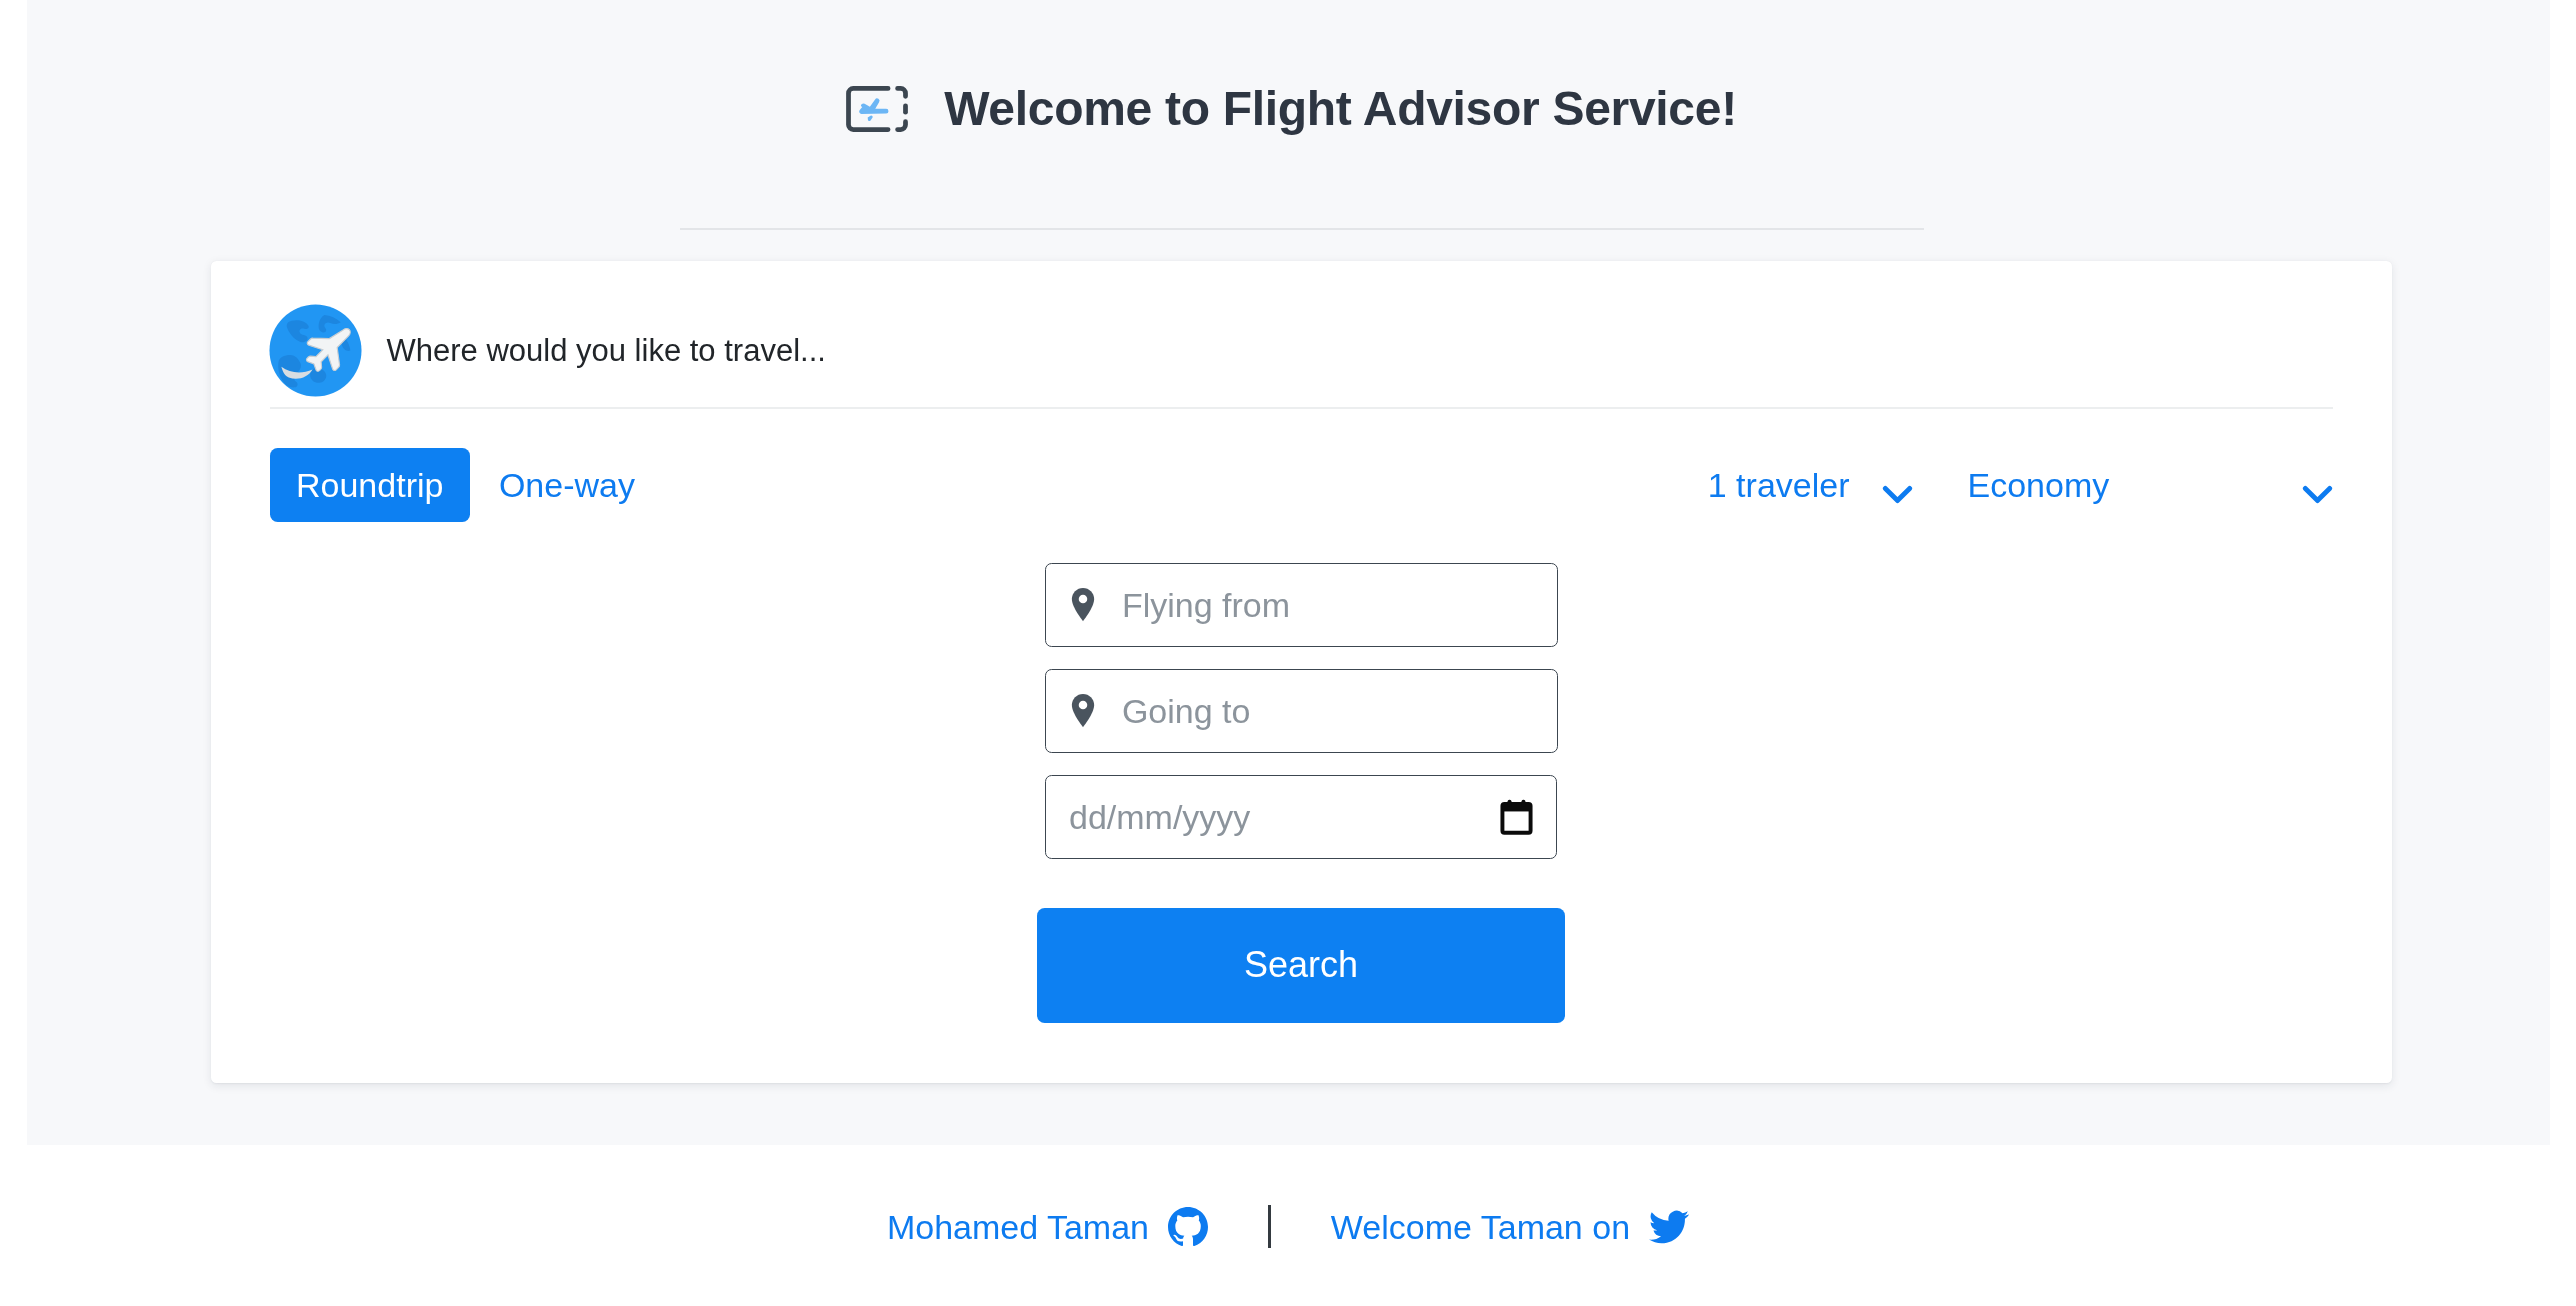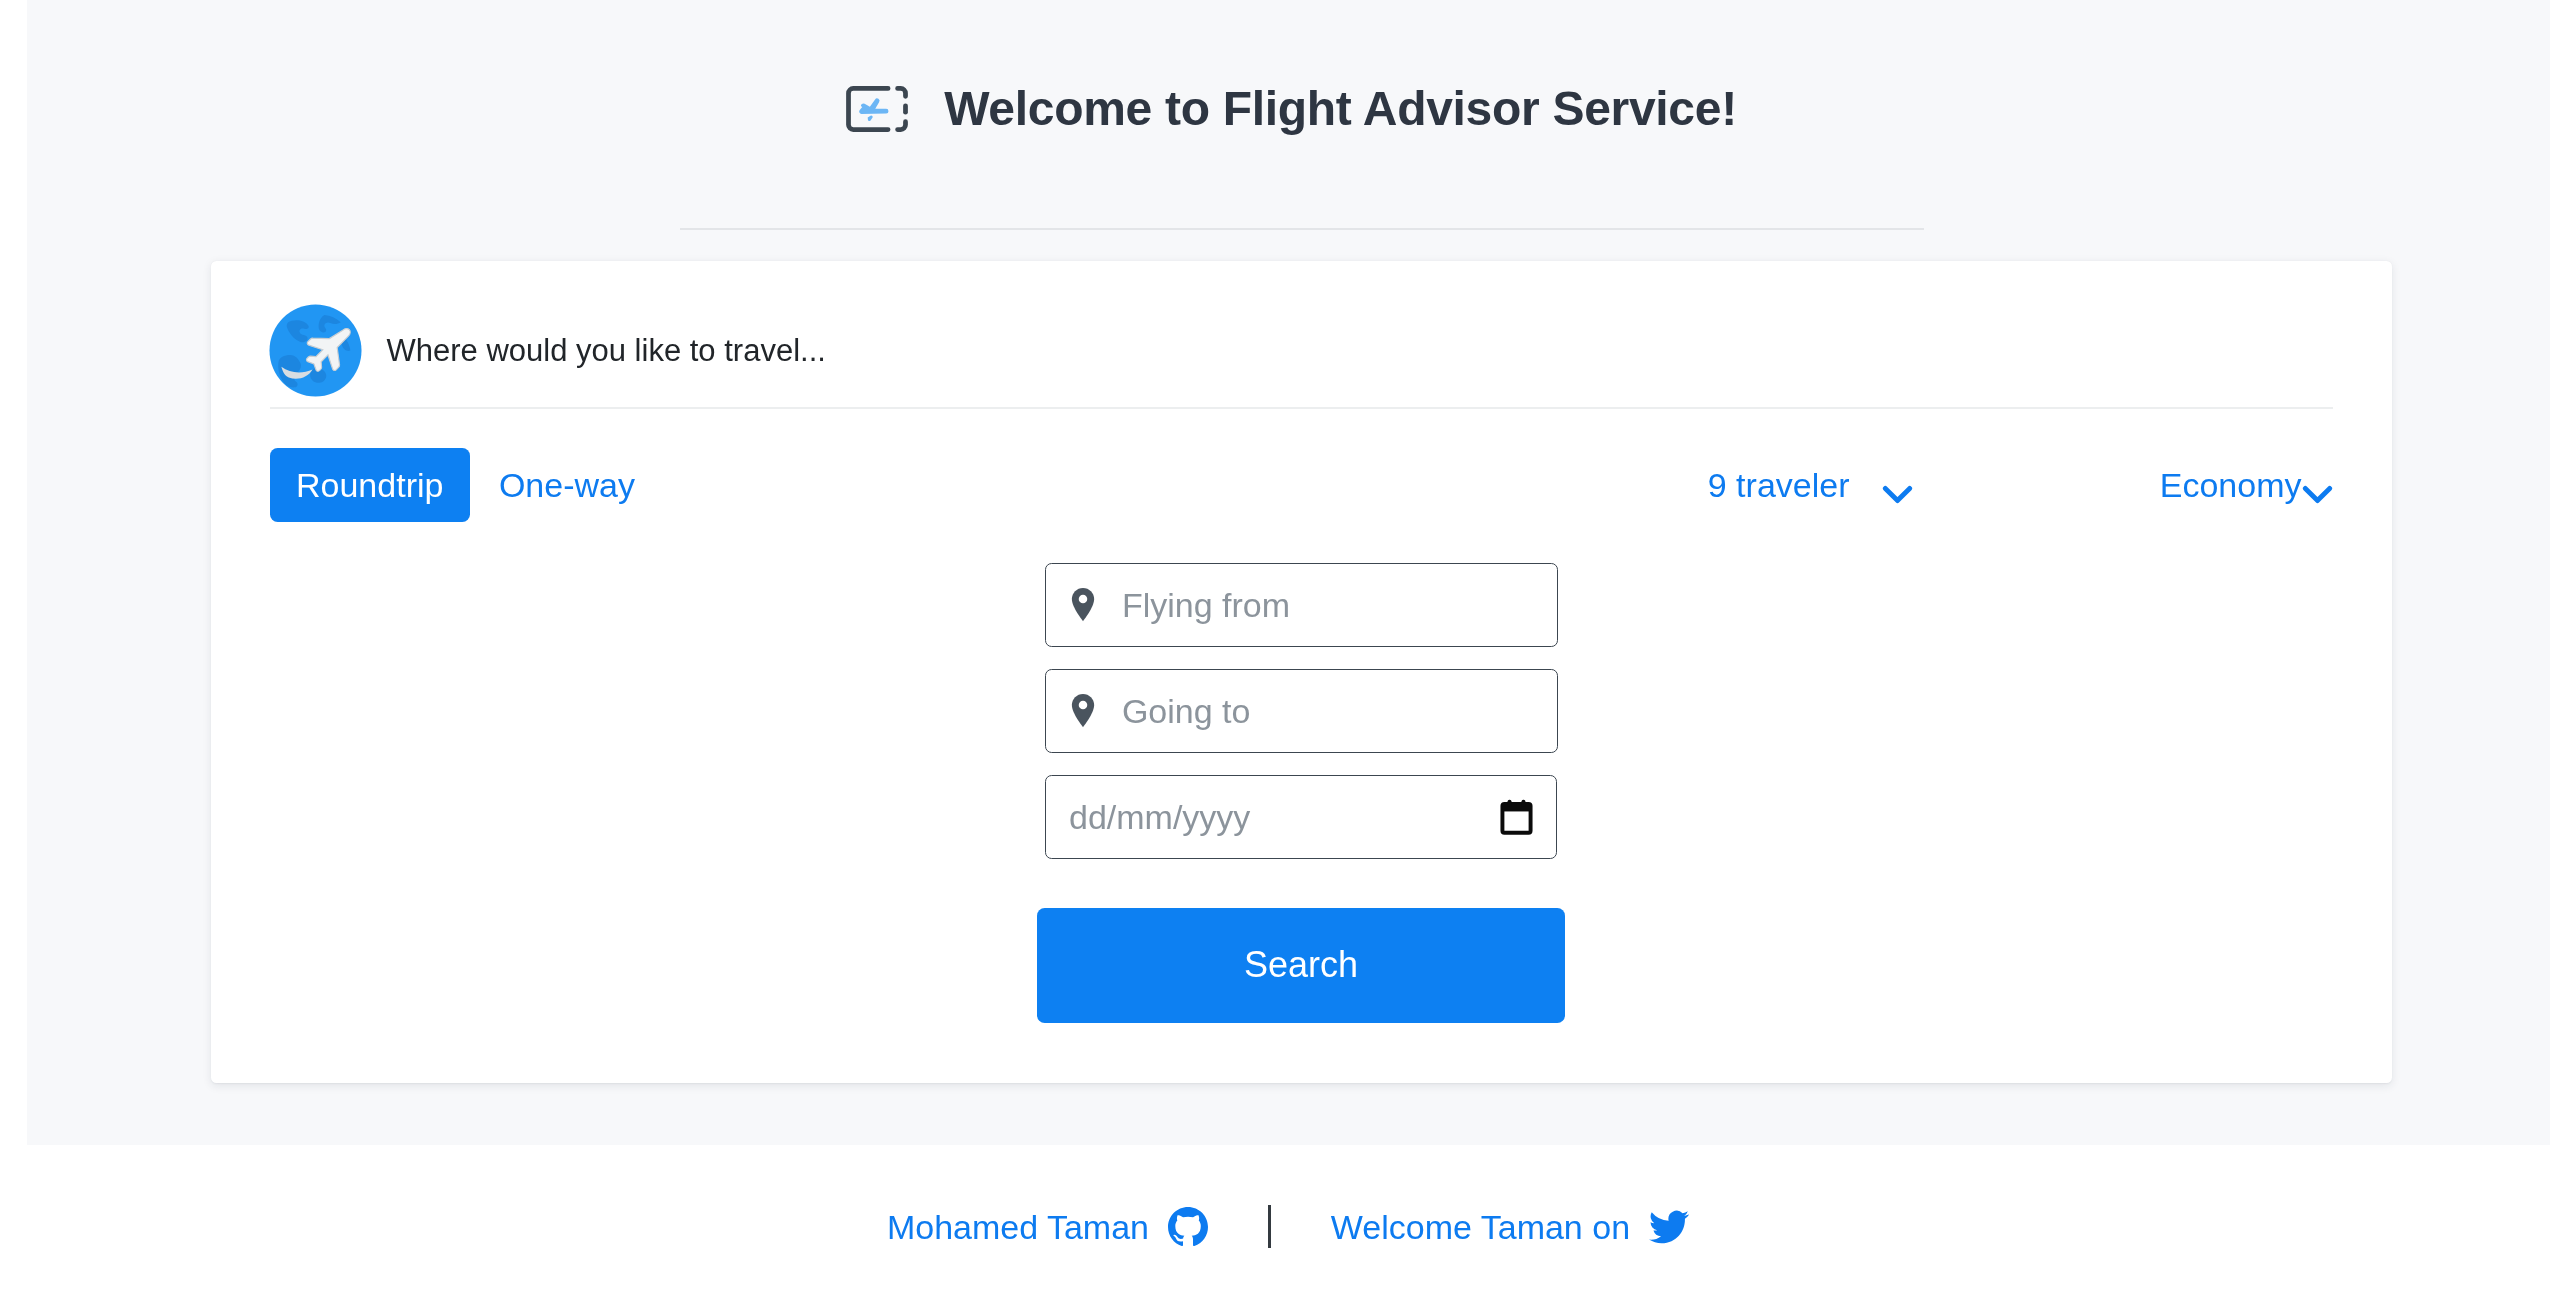--- a/index.html
+++ b/index.html
@@ -158,21 +158,21 @@
     color: #0d7bf0;
     font-size: 34px;
     line-height: 1;
     cursor: pointer;
     white-space: nowrap;
   }
 
   .select-travelers { margin-right: 55px; }
   .select-travelers .chev { margin-left: 32px; }
 
-  .select-class { width: 365px; justify-content: flex-end; }
+  .select-class { width: 365px; justify-content: space-between; }
 
   .chev {
     width: 31px;
     height: 19px;
     flex: none;
     display: inline-block;
   }
 
   
   .fields-row {
@@ -329,21 +329,21 @@
         <div class="options-row">
 
           <div class="trip-tabs">
             <button class="tab tab-active">Roundtrip</button>
             <button class="tab tab-inactive">One-way</button>
           </div>
 
           <div class="spacer"></div>
 
           <div class="select-group select-travelers">
-            <span>9 traveler</span>
+            <span>1 traveler</span>
             <span class="chev">
               <svg viewBox="0 0 28 17" width="31" height="19">
                 <path d="M3 3l11 11L25 3" fill="none" stroke="#0d7bf0" stroke-width="4.4" stroke-linecap="round" stroke-linejoin="round"></path>
               </svg>
             </span>
           </div>
 
           <div class="select-group select-class">
             <span>Economy</span>
             <span class="chev">

